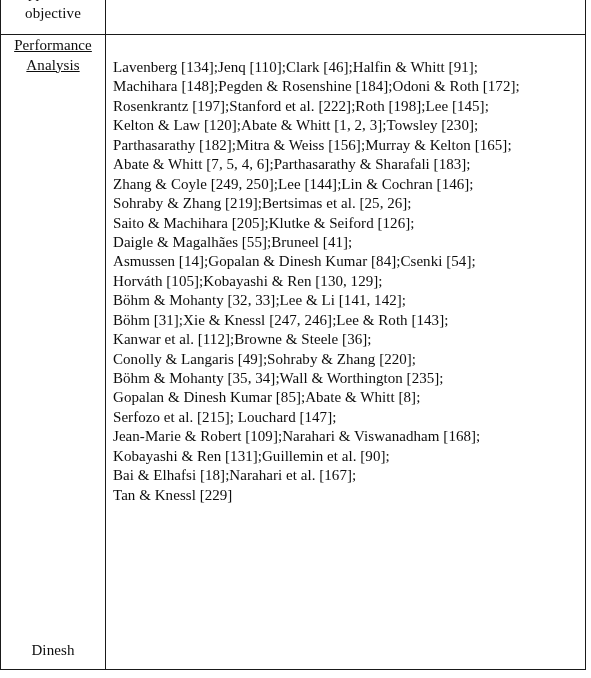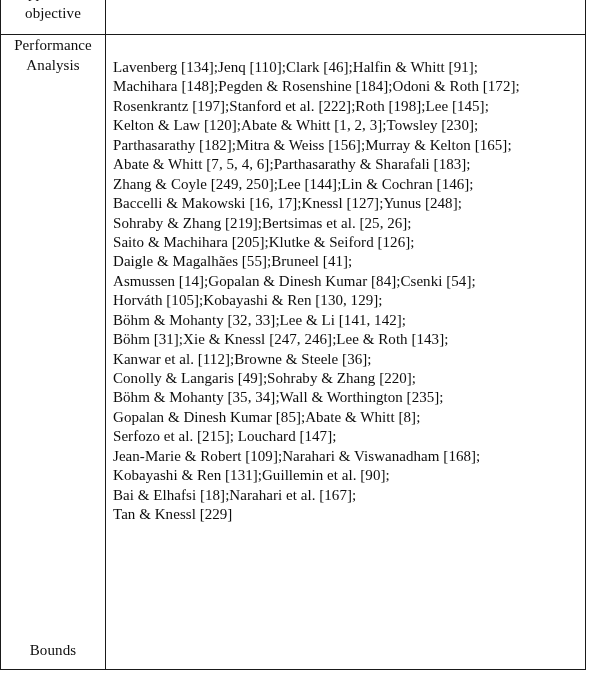--- a/index.html
+++ b/index.html
@@ -109,21 +109,21 @@
     left: 1px;
     width: 104px;
     text-align: center;
     font-size: 15px;
     line-height: 19.5px;
     letter-spacing: 0.1px;
   }
   .row-label .l1,
   .row-label .l2 { display: block; }
 
-  .label-performance { top: 50px; }
+  .label-performance { top: 50px; text-decoration: underline; }
   .label-bounds      { top: 655px; }
 
   
   .pub-list {
     position: absolute;
     left: 113px;
     top: 72px;
     width: 468px;
     font-size: 15px;
     line-height: 19.45px;
@@ -153,32 +153,31 @@
     </div>
 
     <div class="head-publications">Publications</div>
 
     <div class="row-label label-performance">
       <span class="l1">Performance</span>
       <span class="l2">Analysis</span>
     </div>
 
     <div class="row-label label-bounds">
-      <span class="l1">Bounds</span>
+      <span class="l1">Dinesh</span>
     </div>
 
     <div class="pub-list" id="pub-list">
         <span class="pub-line">Lavenberg [134];Jenq [110];Clark [46];Halfin &amp; Whitt [91];</span>
         <span class="pub-line">Machihara [148];Pegden &amp; Rosenshine [184];Odoni &amp; Roth [172];</span>
         <span class="pub-line">Rosenkrantz [197];Stanford et al. [222];Roth [198];Lee [145];</span>
         <span class="pub-line">Kelton &amp; Law [120];Abate &amp; Whitt [1, 2, 3];Towsley [230];</span>
         <span class="pub-line">Parthasarathy [182];Mitra &amp; Weiss [156];Murray &amp; Kelton [165];</span>
         <span class="pub-line">Abate &amp; Whitt [7, 5, 4, 6];Parthasarathy &amp; Sharafali [183];</span>
         <span class="pub-line">Zhang &amp; Coyle [249, 250];Lee [144];Lin &amp; Cochran [146];</span>
-        <span class="pub-line">Baccelli &amp; Makowski [16, 17];Knessl [127];Yunus [248];</span>
         <span class="pub-line">Sohraby &amp; Zhang [219];Bertsimas et al. [25, 26];</span>
         <span class="pub-line">Saito &amp; Machihara [205];Klutke &amp; Seiford [126];</span>
         <span class="pub-line">Daigle &amp; Magalhães [55];Bruneel [41];</span>
         <span class="pub-line">Asmussen [14];Gopalan &amp; Dinesh Kumar [84];Csenki [54];</span>
         <span class="pub-line">Horváth [105];Kobayashi &amp; Ren [130, 129];</span>
         <span class="pub-line">Böhm &amp; Mohanty [32, 33];Lee &amp; Li [141, 142];</span>
         <span class="pub-line">Böhm [31];Xie &amp; Knessl [247, 246];Lee &amp; Roth [143];</span>
         <span class="pub-line">Kanwar et al. [112];Browne &amp; Steele [36];</span>
         <span class="pub-line">Conolly &amp; Langaris [49];Sohraby &amp; Zhang [220];</span>
         <span class="pub-line">Böhm &amp; Mohanty [35, 34];Wall &amp; Worthington [235];</span>

